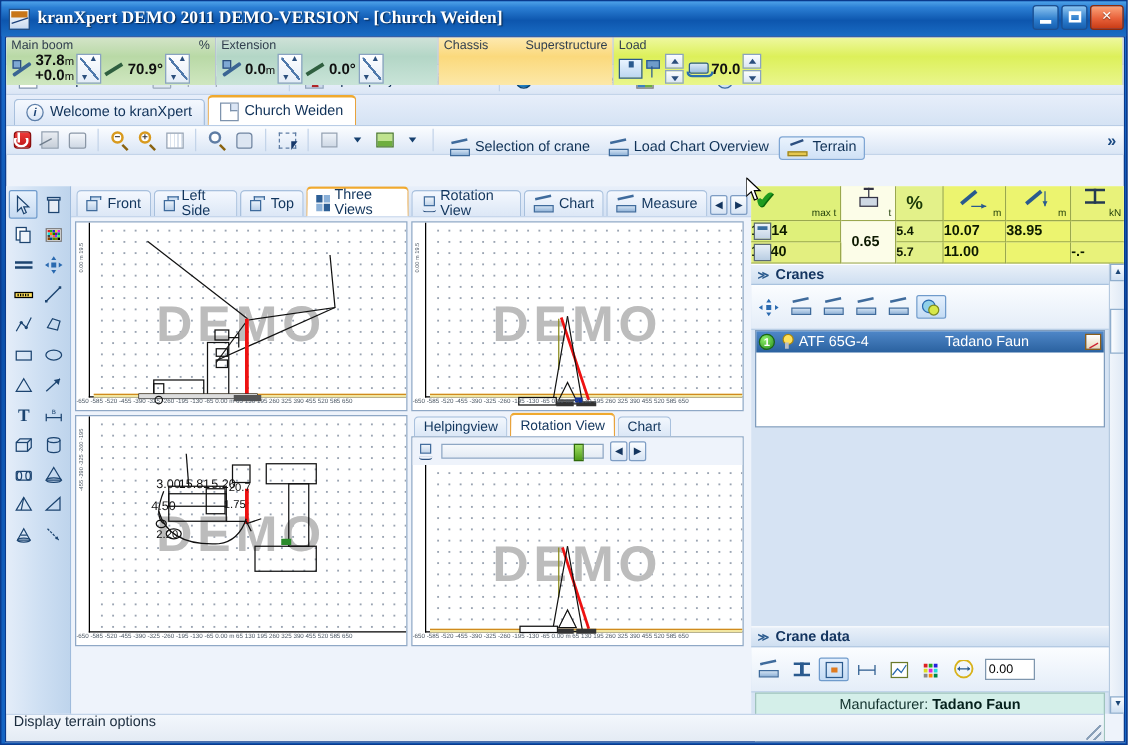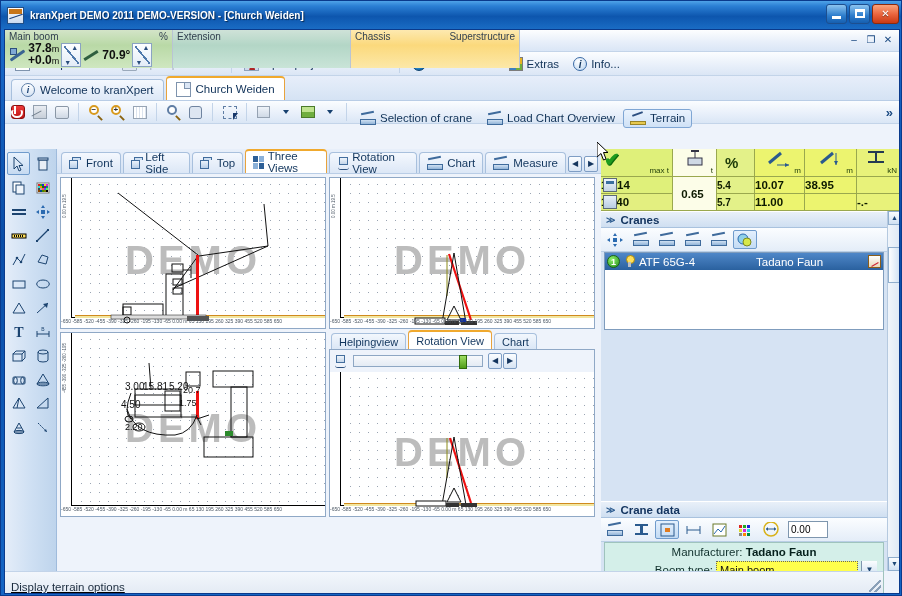--- a/index.html
+++ b/index.html
@@ -34,23 +34,24 @@
   }
   #titlebar .tb-icon:before{
     content:""; position:absolute; left:1px; top:1px; width:13px;height:5px;
     background:#c8761a;
   }
   #titlebar .tb-icon:after{
     content:""; position:absolute; left:1px; top:8px; width:14px; height:1px;
     background:#1a3f7a; transform:rotate(-18deg);
   }
   #title-text {
-    color:#fff; font-weight:bold; font-size:10px;
+    color:#fff; font-weight:bold; font-size:14px;
     text-shadow:1px 1px 1px rgba(0,0,0,.55);
     white-space:nowrap;
+    font-family:Liberation Serif, serif;
   }
   .win-btns { position:absolute; right:4px; top:3px; display:flex; gap:2px; }
   .wb {
     width:21px;height:20px; border:1px solid #1d4f8f; border-radius:3px;
     background:linear-gradient(180deg,#8cc4f0,#2c7ccc 60%,#165fb0);
     position:relative; cursor:pointer;
   }
   .wb.close { background:linear-gradient(180deg,#fba37a,#e8613a 55%,#c83a14); border-color:#8d2a0c; width:27px;}
   .wb i { position:absolute; color:#fff; font-style:normal; font-size:10px; line-height:18px; width:100%; text-align:center;
           text-shadow:0 1px 1px rgba(0,0,0,.5); font-family:"Liberation Sans",sans-serif;}
@@ -302,21 +303,21 @@
   .rowico.calc:after{content:"";position:absolute;left:2px;top:2px;width:8px;height:3px;background:#3a6e9e;}
   .rowico.book{background:linear-gradient(#e7eff8,#b9cde2);}
   .span2{height:34px;}
 
   .sect-head{
     height:17px;background:linear-gradient(#e9f0f9,#cfdff1);border-top:1px solid #fff;border-bottom:1px solid #a9c2de;
     display:flex;align-items:center;gap:5px;padding-left:5px;font-size:11.5px;font-weight:bold;color:#143560;cursor:default;
   }
   .chev{font-size:9px;color:#2a5a8e;}
 
-  .panel-tools{height:24px;background:linear-gradient(#fbfdff,#e4edf8);border-bottom:1px solid #bacfe6;display:flex;align-items:center;gap:2px;padding-left:2px;}
+  .panel-tools{height:36px;background:linear-gradient(#fbfdff,#e4edf8);border-bottom:1px solid #bacfe6;display:flex;align-items:center;gap:2px;padding-left:2px;}
   .pt{width:24px;height:19px;border:1px solid transparent;border-radius:2px;display:flex;align-items:center;justify-content:center;cursor:default;}
   .pt.on{background:linear-gradient(#e4f0fd,#c3dbf4);border-color:#6f9bcc;}
 
   .cranelist{background:#fff;border:1px solid #7f9cbd;margin:0 3px;height:78px;position:relative;}
   .crane-row{height:17px;display:flex;align-items:center;gap:5px;background:linear-gradient(#4f87c8,#2a619f);color:#fff;font-size:11.5px;padding-left:2px;}
   .badge1{width:13px;height:13px;border-radius:50%;background:radial-gradient(circle at 35% 30%,#8ef06a,#27901c);
      border:1px solid #1a6512;color:#fff;font-size:9px;font-weight:bold;text-align:center;line-height:12px;}
   .bulb{width:9px;height:13px;position:relative;}
   .bulb:before{content:"";position:absolute;left:1px;top:0;width:7px;height:7px;border-radius:50%;background:#ffe05a;border:1px solid #a8860d;}
   .bulb:after{content:"";position:absolute;left:3px;top:7px;width:3px;height:5px;background:#b9bec4;}
@@ -338,21 +339,21 @@
 
   
   .vscroll{position:absolute;right:0;width:14px;background:linear-gradient(90deg,#f0f5fb,#dce7f4);border-left:1px solid #b5c9df;}
   .sb-btn{height:14px;border:1px solid #90aecd;background:linear-gradient(#fbfdff,#cfe0f2);font-size:7px;color:#1b4676;text-align:center;line-height:12px;}
   .sb-thumb{position:absolute;left:0;width:13px;height:36px;border:1px solid #90aecd;background:linear-gradient(90deg,#fdfeff,#cfe0f2);}
 
   
   #statusbar{
     position:absolute;left:0;bottom:0;right:16px;height:22px;
     background:linear-gradient(#f3f7fc,#e4ebf4);border-top:1px solid #c3d4e9;
-    display:flex;align-items:flex-end;text-decoration:underline;
+    display:flex;align-items:flex-start;
   }
   #statusbar .stxt{font-size:11.5px;color:#1a2b3d;padding-left:6px;}
   .resize-grip{position:absolute;right:2px;bottom:1px;width:12px;height:12px;
      background:
       linear-gradient(135deg,transparent 45%,#8aa0b8 45%,#8aa0b8 55%,transparent 55%),
       linear-gradient(135deg,transparent 70%,#8aa0b8 70%,#8aa0b8 80%,transparent 80%);}
 
   
   .cursor-arrow{position:absolute;width:14px;height:20px;pointer-events:none;z-index:50;}
 </style>
@@ -540,29 +541,62 @@
               <span class="ar up">▲</span>
               <span class="ar dn">▼</span>
             </span>
         </div>
       </div>
 
       <div class="pgroup pg-ext" style="width:178px">
         <div class="pglabel">
           <span>Extension</span>
         </div>
-      </div>
-
-      <div class="pgroup pg-chassis" style="width:169px">
+        <div class="pgrow">
+          <span class="boomico"></span>
+          <span class="pval"><span>0.0</span><span class="punit">m</span></span>
+          <span class="diagbtn">
+              <span class="ar up">▲</span>
+              <span class="ar dn">▼</span>
+            </span>
+          <span class="angico"></span>
+          <span class="pval"><span>0.0</span><span>°</span></span>
+          <span class="diagbtn">
+              <span class="ar up">▲</span>
+              <span class="ar dn">▼</span>
+            </span>
+        </div>
+      </div>
+
+      <div class="pgroup pg-chassis" style="width:140px">
         <div class="pglabel">
           <span>Chassis</span>
           <span>Superstructure</span>
         </div>
       </div>
 
+      <div class="pgroup pg-load" style="flex:1">
+        <div class="pglabel">
+          <span>Load</span>
+        </div>
+        <div class="pgrow">
+          <span class="load-ico"></span>
+          <span class="hook-ico"></span>
+          <span class="spin">
+              <div></div>
+              <div></div>
+            </span>
+          <span class="radius-ico"></span>
+          <span class="pval">70.0</span>
+          <span class="spin">
+              <div></div>
+              <div></div>
+            </span>
+        </div>
+      </div>
     </div>
 
     <svg class="cursor-arrow" style="left:592px;top:112px" viewBox="0 0 14 20">
       <polygon points="0,0 0,15 4,11.5 6.5,18 9,17 6.5,10.5 11,10.5" fill="#fff" stroke="#000" stroke-width="1"></polygon>
     </svg>
 
     <div id="main">
 
       <div id="leftzone">
 

